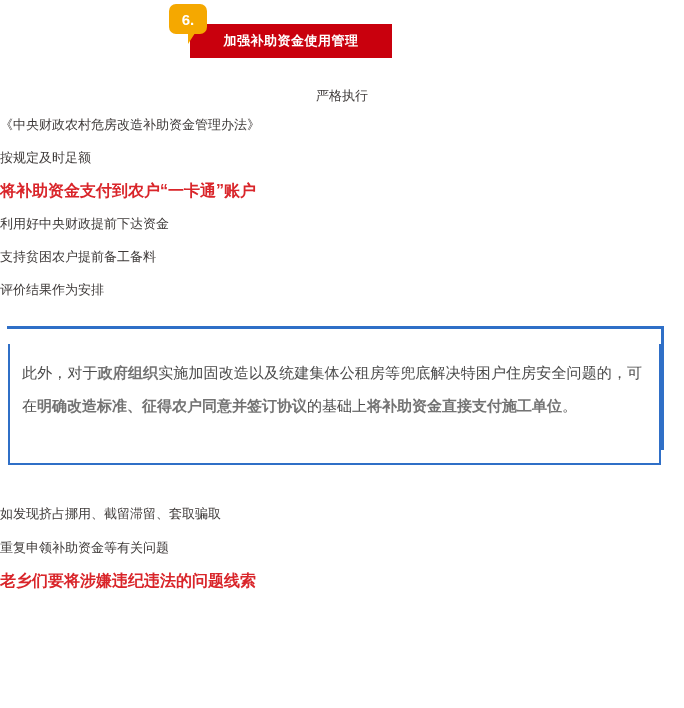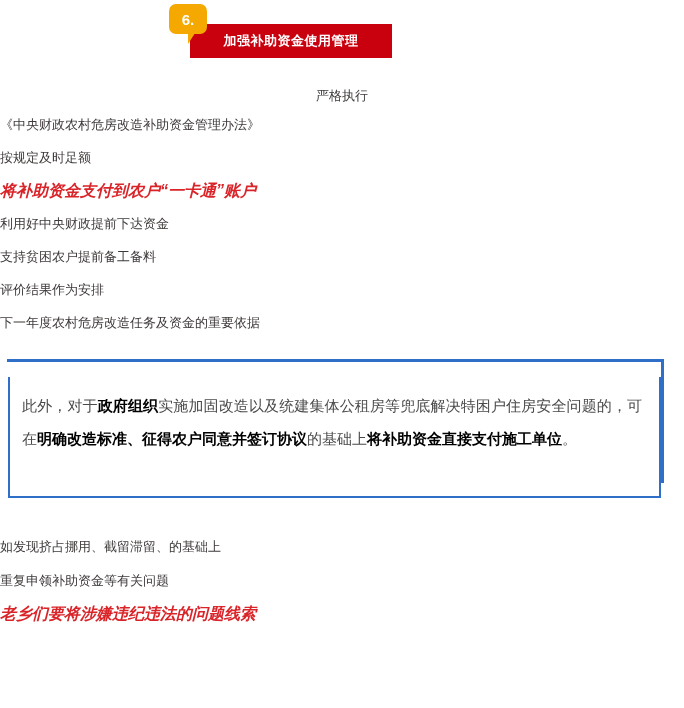--- a/index.html
+++ b/index.html
@@ -82,21 +82,20 @@
     white-space: nowrap;
   }
   .line.gray {
     color: #3e3a39;
     font-weight: normal;
   }
   .line.red {
     color: #d9252a;
     font-weight: bold;
     font-size: 16px;
-    font-style: italic;
   }
 
   .block-top .line { margin-bottom: 0; }
 
   
   .row { height: 33px; display: flex; align-items: center; }
   .row-first { height: 30px; display: flex; align-items: flex-end; justify-content: center; padding-bottom: 6px; }
 
   
   .callout-wrap {
@@ -130,21 +129,21 @@
     left: 22px;
     top: 36px;
     width: 620px;
     font-size: 15px;
     line-height: 33px;
     color: #4a4a4a;
     text-align: justify;
     text-justify: inter-character;
   }
   .hl {
-    color: #000000;
+    color: #737373;
     font-weight: bold;
   }
 
   
   .block-bottom { margin-top: 6px; }
   .block-bottom .row { height: 34px; }
 </style>
 </head>
 <body>
 
@@ -173,34 +172,31 @@
     </div>
     <div class="row">
       <div class="line gray">利用好中央财政提前下达资金</div>
     </div>
     <div class="row">
       <div class="line gray">支持贫困农户提前备工备料</div>
     </div>
     <div class="row">
       <div class="line gray">评价结果作为安排</div>
     </div>
-    <div class="row">
-      <div class="line gray">下一年度农村危房改造任务及资金的重要依据</div>
-    </div>
   </div>
 
 <div class="callout-wrap">
   <div class="frame-outer"></div>
   <div class="frame-inner"></div>
   <div class="callout-text" id="callout-text"><span>此外，对于</span><span class="hl">政府组织</span><span>实施加固改造以及统建集体公租房等兜底解决特困户住房安全问题的，可在</span><span class="hl">明确改造标准、征得农户同意并签订协议</span><span>的基础上</span><span class="hl">将补助资金直接支付施工单位</span><span>。</span></div>
 </div>
 
 <div class="center-block block-bottom" id="bottom-block">
     <div class="row">
-      <div class="line gray">如发现挤占挪用、截留滞留、的基础上</div>
+      <div class="line gray">如发现挤占挪用、截留滞留、套取骗取</div>
     </div>
     <div class="row">
       <div class="line gray">重复申领补助资金等有关问题</div>
     </div>
     <div class="row">
       <div class="line red">老乡们要将涉嫌违纪违法的问题线索</div>
     </div>
   </div>
 
 </body></html>

